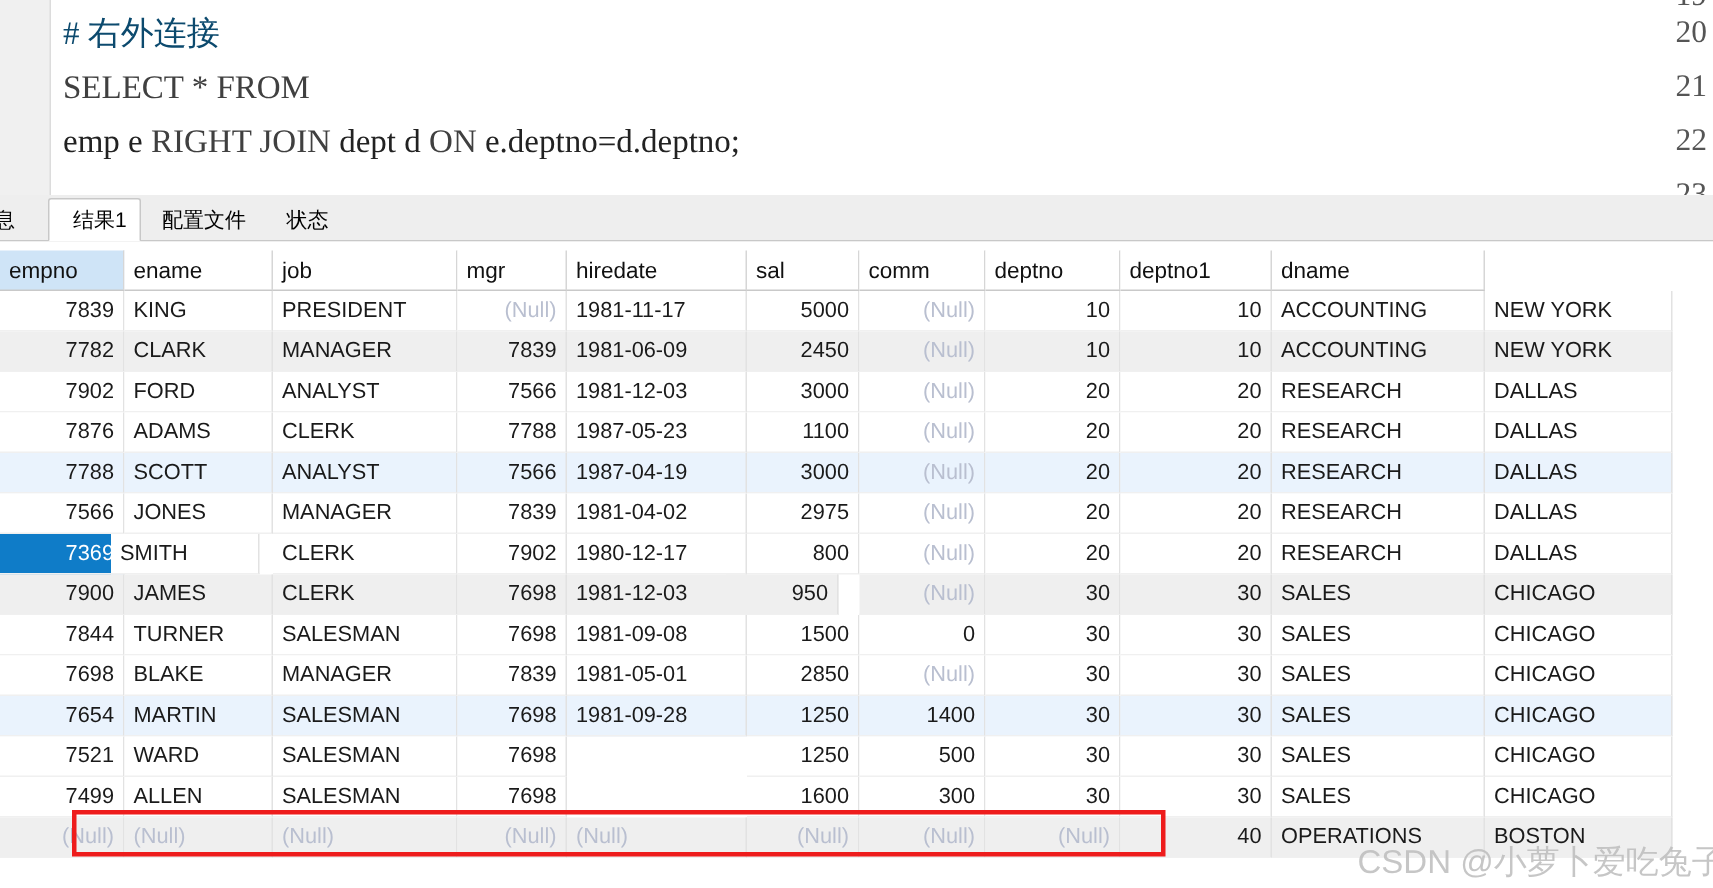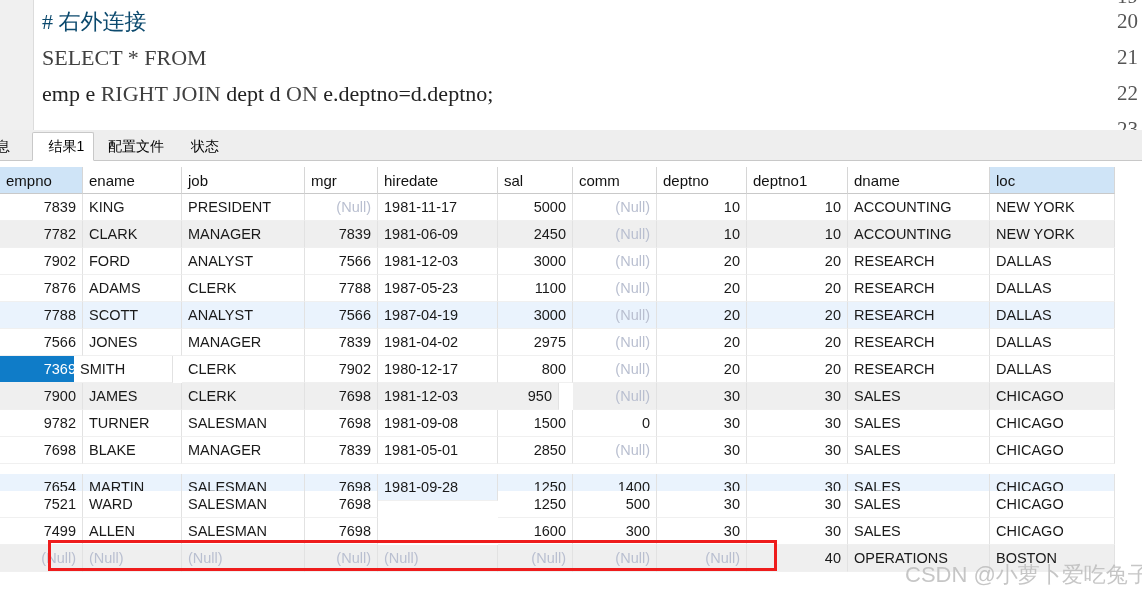--- a/index.html
+++ b/index.html
@@ -163,23 +163,20 @@
           </div>
           <div class="cell txt" style="left: 657px; width: 90px;">
             <span>deptno</span>
           </div>
           <div class="cell txt" style="left: 747px; width: 101px;">
             <span>deptno1</span>
           </div>
           <div class="cell txt" style="left: 848px; width: 142px;">
             <span>dname</span>
           </div>
-          <div class="cell txt selcol" style="left: 990px; width: 125px;">
-            <span>loc</span>
-          </div>
         </div>
         <div class="grid-row data-row row-white" style="top: 33px;">
           <div class="cell num" style="left: 0px; width: 83px;">
             <span>7839</span>
           </div>
           <div class="cell txt" style="left: 83px; width: 99px;">
             <span>KING</span>
           </div>
           <div class="cell txt" style="left: 182px; width: 123px;">
             <span>PRESIDENT</span>
@@ -449,21 +446,21 @@
           </div>
           <div class="cell txt" style="left: 848px; width: 142px;">
             <span>SALES</span>
           </div>
           <div class="cell txt" style="left: 990px; width: 125px;">
             <span>CHICAGO</span>
           </div>
         </div>
         <div class="grid-row data-row row-white" style="top: 249px;">
           <div class="cell num" style="left: 0px; width: 83px;">
-            <span>9782</span>
+            <span>7844</span>
           </div>
           <div class="cell txt" style="left: 83px; width: 99px;">
             <span>TURNER</span>
           </div>
           <div class="cell txt" style="left: 182px; width: 123px;">
             <span>SALESMAN</span>
           </div>
           <div class="cell num" style="left: 305px; width: 73px;">
             <span>7698</span>
           </div>
@@ -517,21 +514,21 @@
           <div class="cell num" style="left: 747px; width: 101px;">
             <span>30</span>
           </div>
           <div class="cell txt" style="left: 848px; width: 142px;">
             <span>SALES</span>
           </div>
           <div class="cell txt" style="left: 990px; width: 125px;">
             <span>CHICAGO</span>
           </div>
         </div>
-        <div class="grid-row data-row row-blue" style="top: 303px; margin-top: 10px;">
+        <div class="grid-row data-row row-blue" style="top: 303px;">
           <div class="cell num" style="left: 0px; width: 83px;">
             <span>7654</span>
           </div>
           <div class="cell txt" style="left: 83px; width: 99px;">
             <span>MARTIN</span>
           </div>
           <div class="cell txt" style="left: 182px; width: 123px;">
             <span>SALESMAN</span>
           </div>
           <div class="cell num" style="left: 305px; width: 73px;">

